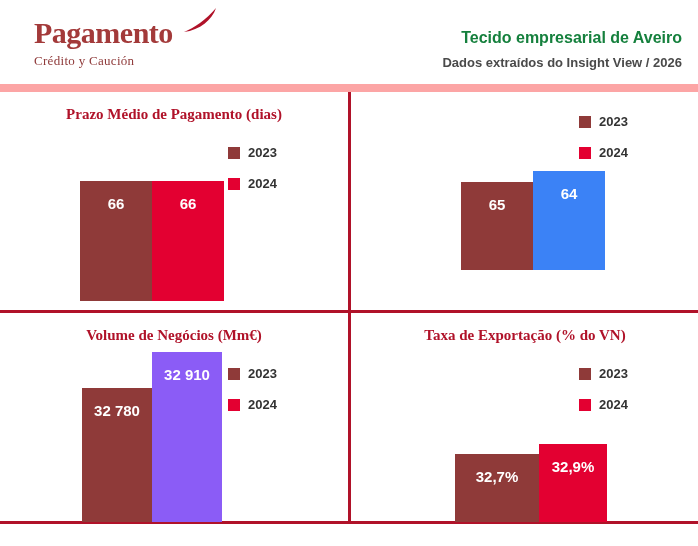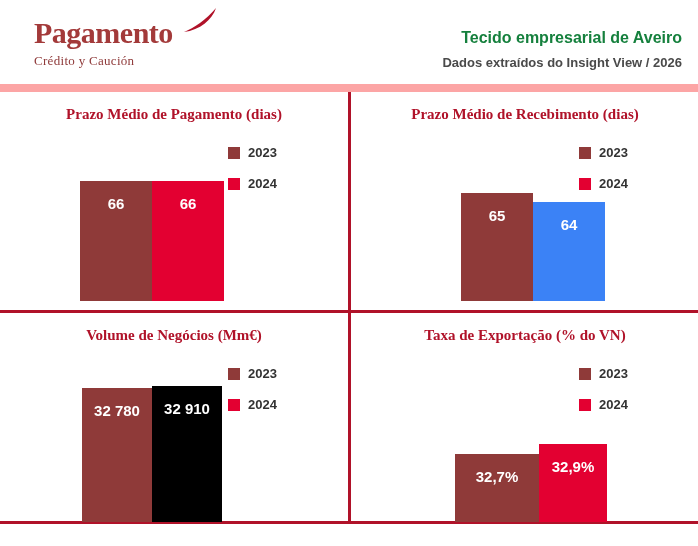--- a/index.html
+++ b/index.html
@@ -213,34 +213,33 @@
             <span class="bar-value">66</span>
           </div>
           <div class="bar" style="height:120px;background:#e30031;">
             <span class="bar-value">66</span>
           </div>
         </div>
       </div>
     </div>
 
     <div class="quad q2">
-      <div class="quad-title">Prazo Médio de Recebimento (dias)</div>
       <div class="quad-body">
         <div class="legend legend-right-offset">
           <div class="legend-row">
             <span class="legend-swatch" style="background:#8f3a39"></span>
             <span class="legend-label">2023</span>
           </div>
           <div class="legend-row">
             <span class="legend-swatch" style="background:#e30031"></span>
             <span class="legend-label">2024</span>
           </div>
         </div>
         <div class="bars" style="left:110px;">
-          <div class="bar" style="height:108px;background:#8f3a39;">
+          <div class="bar" style="height:88px;background:#8f3a39;">
             <span class="bar-value">65</span>
           </div>
           <div class="bar" style="height:99px;background:#3b82f6;">
             <span class="bar-value">64</span>
           </div>
         </div>
       </div>
     </div>
 
     <div class="quad q3">
@@ -253,21 +252,21 @@
           </div>
           <div class="legend-row">
             <span class="legend-swatch" style="background:#e30031"></span>
             <span class="legend-label">2024</span>
           </div>
         </div>
         <div class="bars" style="left:82px;justify-content:flex-end;">
           <div class="bar" style="height:134px;background:#8f3a39;width:70px;">
             <span class="bar-value big">32 780</span>
           </div>
-          <div class="bar" style="height:136px;background:#000000;width:70px;">
+          <div class="bar" style="height:170px;background:#8b5cf6;width:70px;">
             <span class="bar-value big">32 910</span>
           </div>
         </div>
       </div>
     </div>
 
     <div class="quad q4">
       <div class="quad-title">Taxa de Exportação (% do VN)</div>
       <div class="quad-body">
         <div class="legend legend-right-offset">

